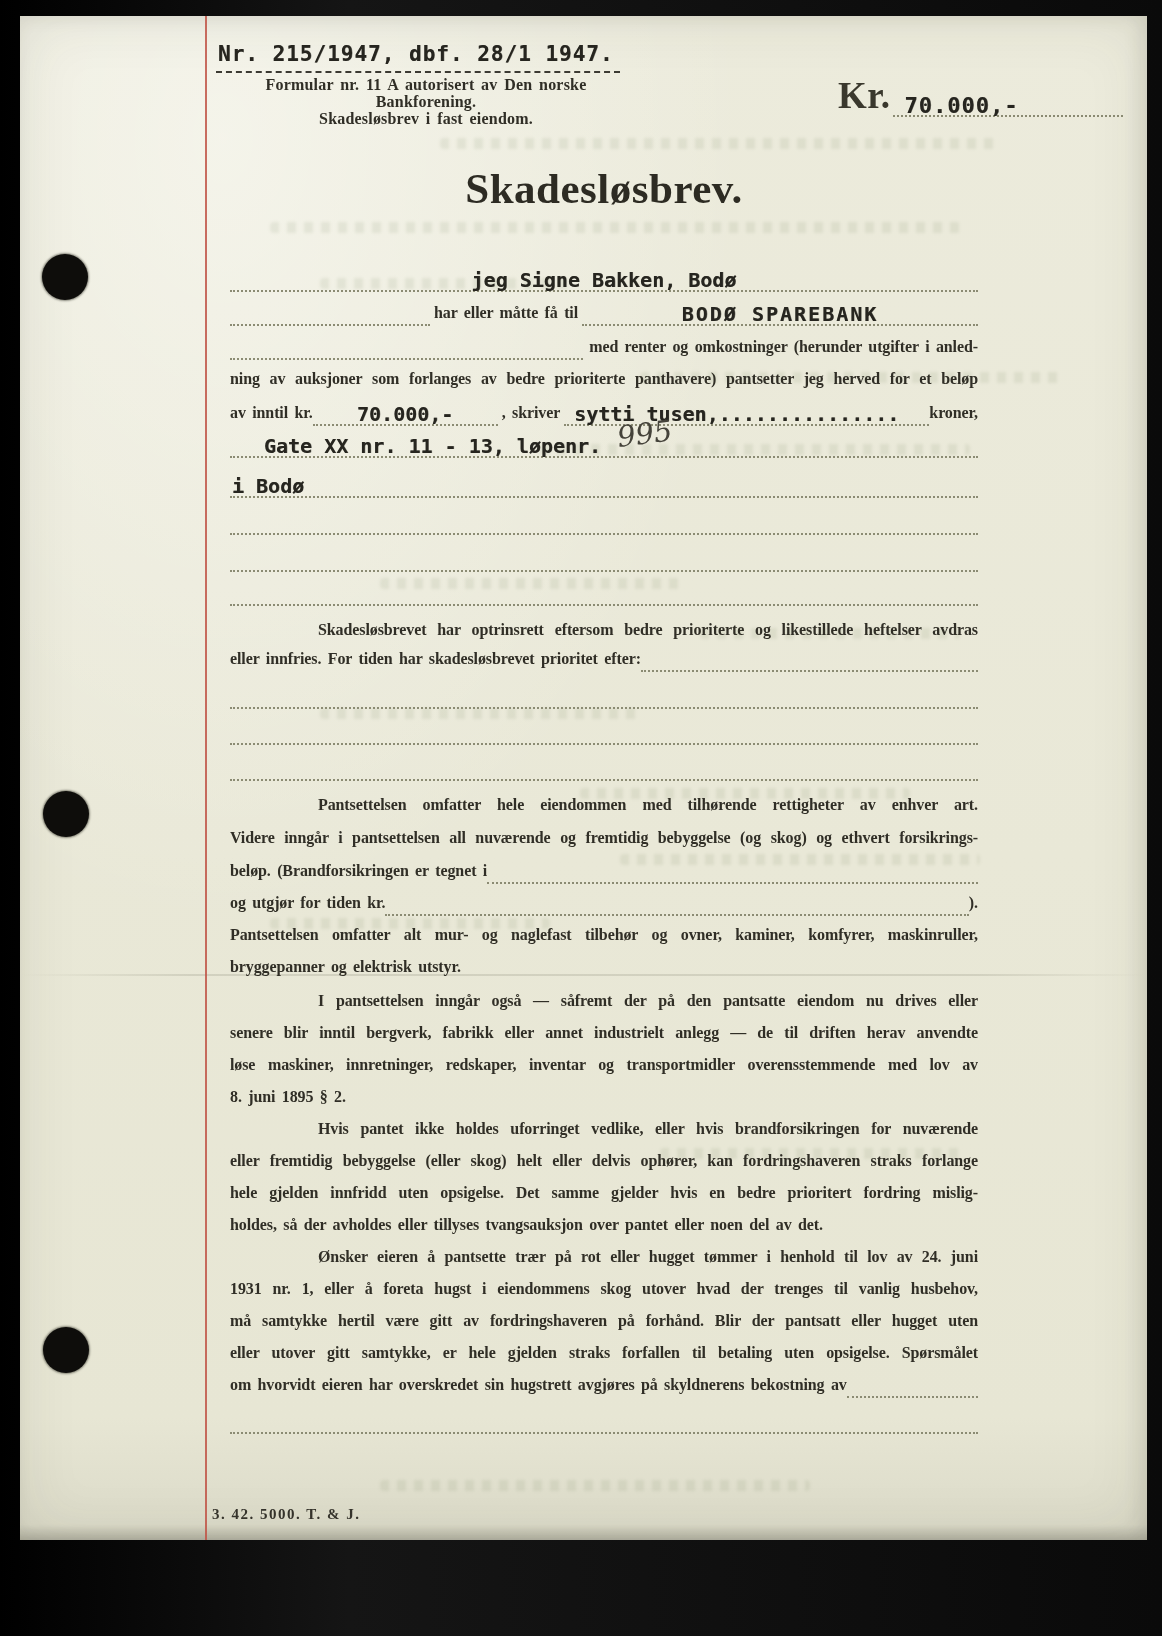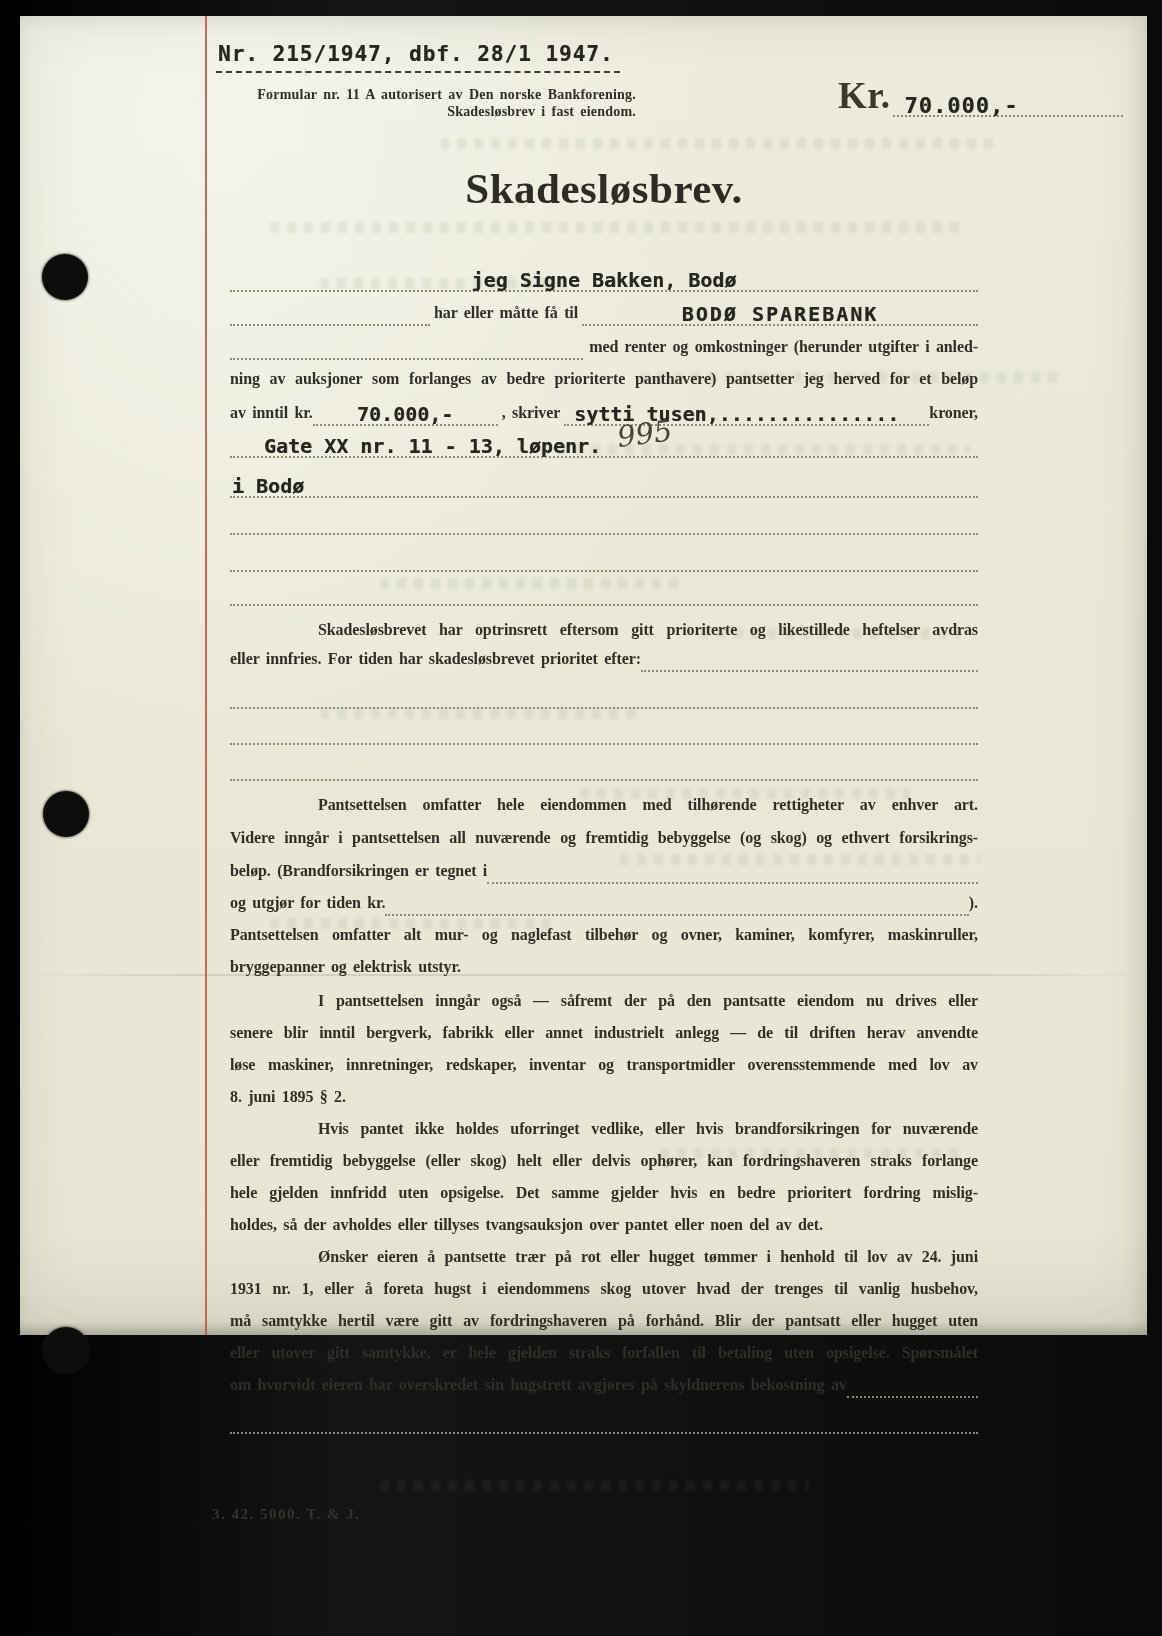--- a/index.html
+++ b/index.html
@@ -3,21 +3,21 @@
 <meta charset="utf-8">
 <style>
   html,body{margin:0;padding:0;}
   body{
     width:1162px;height:1636px;position:relative;overflow:hidden;
     background:#0b0b0b;
     font-family:"Liberation Serif",serif;
   }
   .scan-bg{position:absolute;inset:0;background:linear-gradient(90deg,#000 0,#151515 30%,#0a0a0a 100%);}
   .page{
-    position:absolute;left:20px;top:16px;width:1127px;height:1319px;
+    position:absolute;left:20px;top:16px;width:1127px;height:1524px;
     background:
       radial-gradient(ellipse at 18% 8%, rgba(255,255,252,.45), rgba(255,255,252,0) 40%),
       linear-gradient(180deg,#ecebdc 0,#e9e8d7 55%,#e7e6d4 92%,#dcdbc9 99%,#b9b8a8 100%),
       #e9e8d7;
     box-shadow:inset 0 0 60px rgba(60,60,40,.10), inset -6px 0 18px rgba(40,40,25,.10);
   }
   .margin-line{position:absolute;left:185px;top:0;width:2px;height:100%;background:#c05347;opacity:.85;}
   .hole{position:absolute;width:46px;height:46px;border-radius:50%;background:#0e0d0b;box-shadow:0 0 2px 1px rgba(30,30,20,.5);}
   .crease{position:absolute;left:0;right:0;height:2px;background:linear-gradient(90deg,transparent,rgba(90,90,72,.16) 15%,rgba(90,90,72,.16) 85%,transparent);}
 
@@ -26,22 +26,22 @@
     background:repeating-linear-gradient(90deg, rgba(108,124,84,.22) 0 9px, rgba(108,124,84,0) 9px 17px);}
 
   
   .print{color:#302e26;font-weight:700;word-spacing:2.5px;letter-spacing:-.1px;}
   .typed{font-family:"DejaVu Sans Mono",monospace;font-weight:700;color:#26251f;
          text-shadow:.4px 0 0 rgba(38,37,31,.55);}
   .hand{font-family:"DejaVu Serif",serif;font-style:italic;color:#45433a;}
 
   .docket{position:absolute;left:196px;top:26px;font-size:21px;letter-spacing:1px;
           padding:0 6px 5px 2px;border-bottom:2px dashed #3c3a33;}
-  .formular{position:absolute;left:196px;top:70px;width:420px;text-align:right;
-            font-size:14px;line-height:17px;letter-spacing:.2px;}
+  .formular{position:absolute;left:196px;top:60px;width:420px;text-align:center;
+            font-size:16px;line-height:17px;letter-spacing:.2px;}
   .kr-block{position:absolute;left:818px;top:58px;display:flex;align-items:flex-end;}
   .kr-label{font-size:37px;font-weight:700;color:#3a382d;letter-spacing:.5px;word-spacing:0;}
   .kr-fill{width:230px;border-bottom:2px dotted #8a8a72;margin-left:2px;display:flex;align-items:flex-end;}
   .kr-value{font-size:22px;letter-spacing:1px;transform:translateY(3px);padding-left:12px;}
   .doc-title{position:absolute;left:210px;top:148px;width:748px;text-align:center;
              font-size:43px;font-weight:700;color:#2d2b23;letter-spacing:.5px;word-spacing:4px;}
 
   .content{position:absolute;left:210px;top:0;width:748px;}
   .line{position:absolute;left:0;width:748px;font-size:16px;line-height:26px;height:26px;white-space:nowrap;}
   .just{text-align:justify;text-align-last:justify;white-space:normal;}
@@ -143,21 +143,21 @@
     <div class="line fline" style="top:456px">
       <span class="dots start">
           <span class="typed tv" style="padding-left:2px">i Bodø</span>
         </span>
     </div>
 
     <div class="rule" style="top:517px"></div>
     <div class="rule" style="top:554px"></div>
     <div class="rule" style="top:588px"></div>
 
-    <div class="line print just ind" style="top:601px">Skadesløsbrevet har optrinsrett eftersom gitt prioriterte og likestillede heftelser avdras</div>
+    <div class="line print just ind" style="top:601px">Skadesløsbrevet har optrinsrett eftersom bedre prioriterte og likestillede heftelser avdras</div>
     <div class="line fline" style="top:630px">
       <span class="p print">eller innfries.  For tiden har skadesløsbrevet prioritet efter:</span>
       <span class="dots"></span>
     </div>
 
     <div class="rule" style="top:691px"></div>
     <div class="rule" style="top:727px"></div>
     <div class="rule" style="top:763px"></div>
 
     <div class="line print just ind" style="top:776px">Pantsettelsen omfatter hele eiendommen med tilhørende rettigheter av enhver art.</div>

